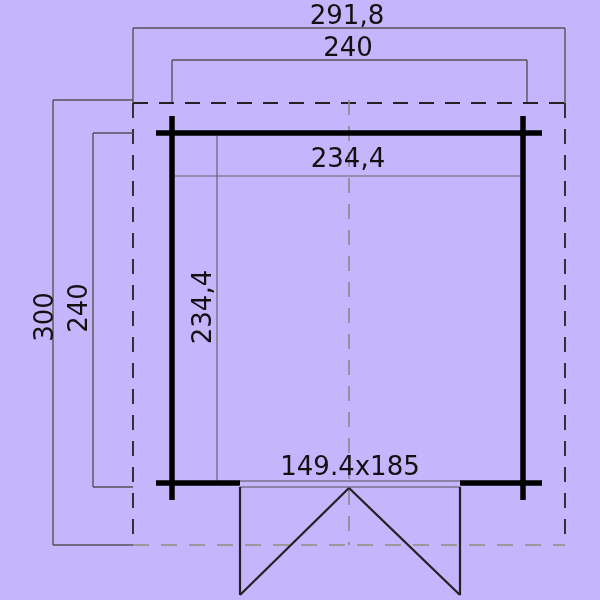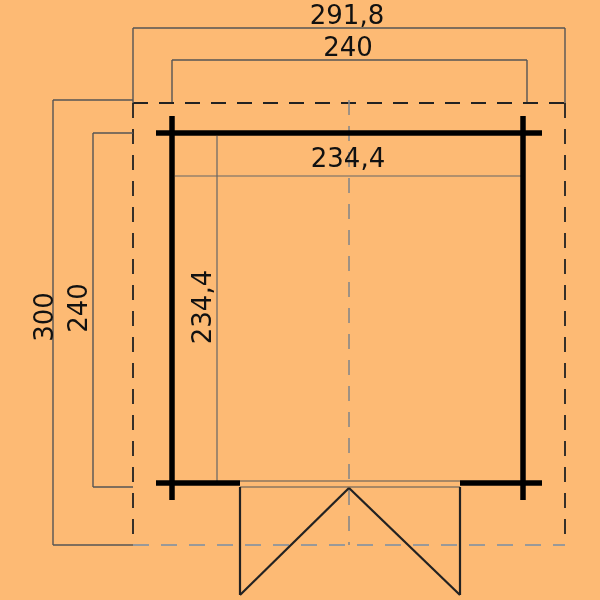--- a/index.html
+++ b/index.html
@@ -1,19 +1,19 @@
 <!DOCTYPE html>
 <html><head>
 <meta charset="utf-8">
 <style>
   html,body{margin:0;padding:0;background:#ffffff;}
   #stage{
     position:relative;
     width:600px;height:600px;
-    background:#fdba74;
+    background:#c4b5fd;
     overflow:hidden;
     font-family:"DejaVu Sans","Liberation Sans",sans-serif;
   }
   #plan-svg{position:absolute;left:0;top:0;}
   .dim-label{
     position:absolute;
     color:#111111;
     font-size:26px;
     line-height:28px;
     white-space:nowrap;
@@ -92,14 +92,15 @@
   <div class="dim-label" style="left:348px;top:33px;">240</div>
 
   <div class="dim-label rot" style="left:44px;top:317px;">300</div>
 
   <div class="dim-label rot" style="left:78px;top:308px;">240</div>
 
   <div class="dim-label" style="left:348px;top:144px;">234,4</div>
 
   <div class="dim-label rot" style="left:202px;top:307px;">234,4</div>
 
+  <div class="dim-label" style="left:350px;top:452px;">149.4x185</div>
 
 </div>
 
 </body></html>

